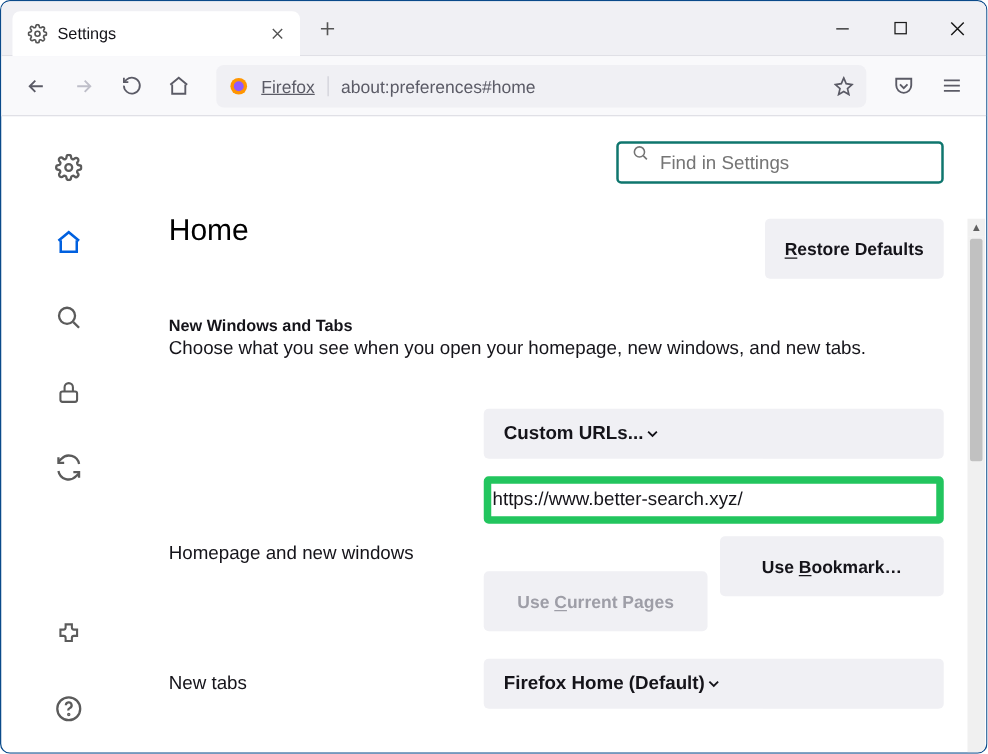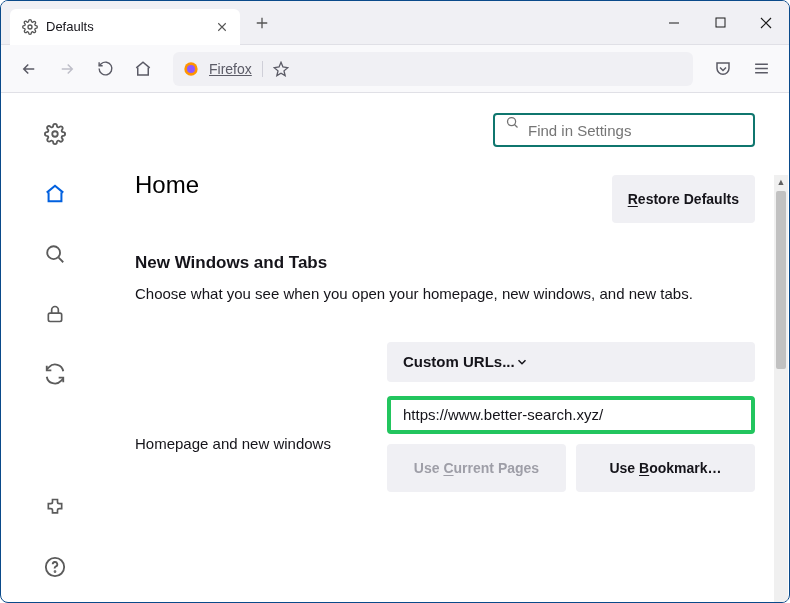--- a/index.html
+++ b/index.html
@@ -32,30 +32,30 @@
 
   .main { flex:1; padding: 20px 34px 0 26px; overflow:hidden; position:relative; }
   .search-wrap { display:flex; justify-content:flex-end; margin-bottom:24px; }
   .search-box { width:262px; height:34px; border:2px solid #0f766e; border-radius:4px; display:flex; padding:0 10px; gap:8px; color:#737373; }
   .search-box input { border:none; outline:none; font-size:15px; color:#5b5b66; flex:1; background:transparent; }
 
   h1.page-title { font-size:24px; font-weight:400; color:#000000; margin-bottom:42px; }
   .restore-row { display:flex; justify-content:flex-end; margin-top:-66px; margin-bottom:30px; }
   .btn { height:48px; padding:0 16px; background:#f0f0f4; border:none; border-radius:4px; font-size:14px; color:#15141a; font-weight:600; cursor:pointer; }
   .btn .ul { text-decoration: underline; text-underline-offset: 2px; }
-  .btn.disabled { color:#9e9ea7; cursor:default; }
-
-  h2.section { font-size:17px; font-weight:700; color:#15141a; margin-bottom:10px; }
+  .btn.disabled { color:#9e9ea7; cursor:default;margin-top:28px; }
+
+  h2.section { font-size:13px; font-weight:700; color:#15141a; }
   .desc { font-size:15px; color:#15141a; margin-bottom:36px; line-height:1.5; }
 
   .form-row { display:flex; align-items:center; margin-bottom:14px; }
   .form-label { width:252px; font-size:15px; color:#15141a; }
   .form-ctrl { flex:1; }
   .select { width:100%; height:40px; background:#f0f0f4; border:none; border-radius:4px; display:flex; align-items:center; justify-content:flex-start; padding:0 16px; font-size:15px; font-weight:600; color:#15141a; cursor:pointer; }
-  .textin { width:100%; height:38px; border:4px solid #22c55e; border-radius:4px; padding:0 12px; font-size:15px; color:#15141a; outline:none; }
+  .textin { width:100%; height:38px; border:6px solid #22c55e; border-radius:4px; padding:0 1px; font-size:15px; color:#15141a; outline:none; }
   .btn-row { display:flex; gap:10px; margin-top:10px; }
   .btn-row .btn { flex:1; }
 
   .vscroll { position:absolute; right:1px; top:96px; width:14px; height:calc(100% - 96px); background:#f0f0f0; }
   .vscroll .thumb { position:absolute; left:2px; top:2px; width:10px; height:178px; background:#c1c1c1; border-radius:2px; }
   .vscroll .arrow { position:absolute; left:0; width:14px; height:14px; display:flex; align-items:center; justify-content:center; color:#606060; font-size:9px; }
   .vscroll .up { top:-14px; background:#f0f0f0; }
 
   svg { display:block; }
 </style>
@@ -65,21 +65,21 @@
 <div class="window">
 
   <div class="titlebar">
     <div class="tab">
       <span>
         <svg class="gear" viewBox="0 0 24 24" width="16" height="16" fill="none" stroke="currentColor" stroke-width="2">
             <circle cx="12" cy="12" r="3"></circle>
             <path d="M19.4 15a1.7 1.7 0 0 0 .34 1.87l.06.06a2 2 0 1 1-2.83 2.83l-.06-.06a1.7 1.7 0 0 0-1.87-.34 1.7 1.7 0 0 0-1.03 1.56V21a2 2 0 0 1-4 0v-.09a1.7 1.7 0 0 0-1.11-1.56 1.7 1.7 0 0 0-1.87.34l-.06.06a2 2 0 1 1-2.83-2.83l.06-.06a1.7 1.7 0 0 0 .34-1.87 1.7 1.7 0 0 0-1.56-1.03H3a2 2 0 0 1 0-4h.09a1.7 1.7 0 0 0 1.56-1.11 1.7 1.7 0 0 0-.34-1.87l-.06-.06A2 2 0 1 1 7.08 4.25l.06.06a1.7 1.7 0 0 0 1.87.34h0A1.7 1.7 0 0 0 10.04 3.1V3a2 2 0 0 1 4 0v.09a1.7 1.7 0 0 0 1.03 1.56 1.7 1.7 0 0 0 1.87-.34l.06-.06a2 2 0 1 1 2.83 2.83l-.06.06a1.7 1.7 0 0 0-.34 1.87v0a1.7 1.7 0 0 0 1.56 1.03H21a2 2 0 0 1 0 4h-.09a1.7 1.7 0 0 0-1.56 1.03z"></path>
           </svg>
       </span>
-      <span class="tab-title">Defaults</span>
+      <span class="tab-title">Settings</span>
       <span class="tab-close">
         <svg viewBox="0 0 16 16" width="12" height="12" stroke="currentColor" stroke-width="1.5">
             <path d="M3 3 L13 13 M13 3 L3 13"></path>
           </svg>
       </span>
     </div>
     <div class="newtab">
       <svg viewBox="0 0 16 16" width="14" height="14" stroke="currentColor" stroke-width="1.5">
           <path d="M8 2 V14 M2 8 H14"></path>
         </svg>
@@ -127,20 +127,21 @@
         </svg>
       </div>
     <div class="urlbar">
       <span>
         <svg class="ff-logo" viewBox="0 0 24 24">
             <circle cx="12" cy="12" r="10" fill="#ff9500"></circle>
             <circle cx="12" cy="12" r="6" fill="#9059ff"></circle>
           </svg>
       </span>
       <span class="url-prefix">Firefox</span>
+      <span class="url-text">about:preferences#home</span>
       <span class="url-star">
           <svg width="16" height="16" viewBox="0 0 24 24" fill="none" stroke="currentColor" stroke-width="2">
             <path d="M12 2l2.9 6.9L22 10l-5.5 4.8L18.2 22 12 18.3 5.8 22l1.7-7.2L2 10l7.1-1.1z"></path>
           </svg>
         </span>
     </div>
     <div class="tbtn">
         <svg width="18" height="18" viewBox="0 0 24 24" fill="none" stroke="currentColor" stroke-width="2">
           <path d="M4 4h16v7a8 8 0 0 1-16 0V4z"></path>
           <path d="M8 10l4 4 4-4"></path>
@@ -241,20 +242,33 @@
         <div class="form-label">Homepage and new windows</div>
         <div class="form-ctrl">
           <input class="textin" value="https://www.better-search.xyz/" style="">
           <div class="btn-row">
             <button class="btn disabled"><span>Use </span><span class="ul">C</span><span>urrent Pages</span></button>
             <button class="btn"><span>Use </span><span class="ul">B</span><span>ookmark…</span></button>
           </div>
         </div>
       </div>
 
+      <div class="form-row" style="margin-top:22px;">
+        <div class="form-label">New tabs</div>
+        <div class="form-ctrl">
+          <div class="select">
+            <span>Firefox Home (Default)</span>
+            <span>
+                <svg width="14" height="14" viewBox="0 0 24 24" fill="none" stroke="currentColor" stroke-width="2.5">
+                  <path d="M6 9l6 6 6-6"></path>
+                </svg>
+              </span>
+          </div>
+        </div>
+      </div>
 
     </div>
 
     <div class="vscroll">
       <div class="arrow up">▲</div>
       <div class="thumb"></div>
     </div>
   </div>
 
 </div>

